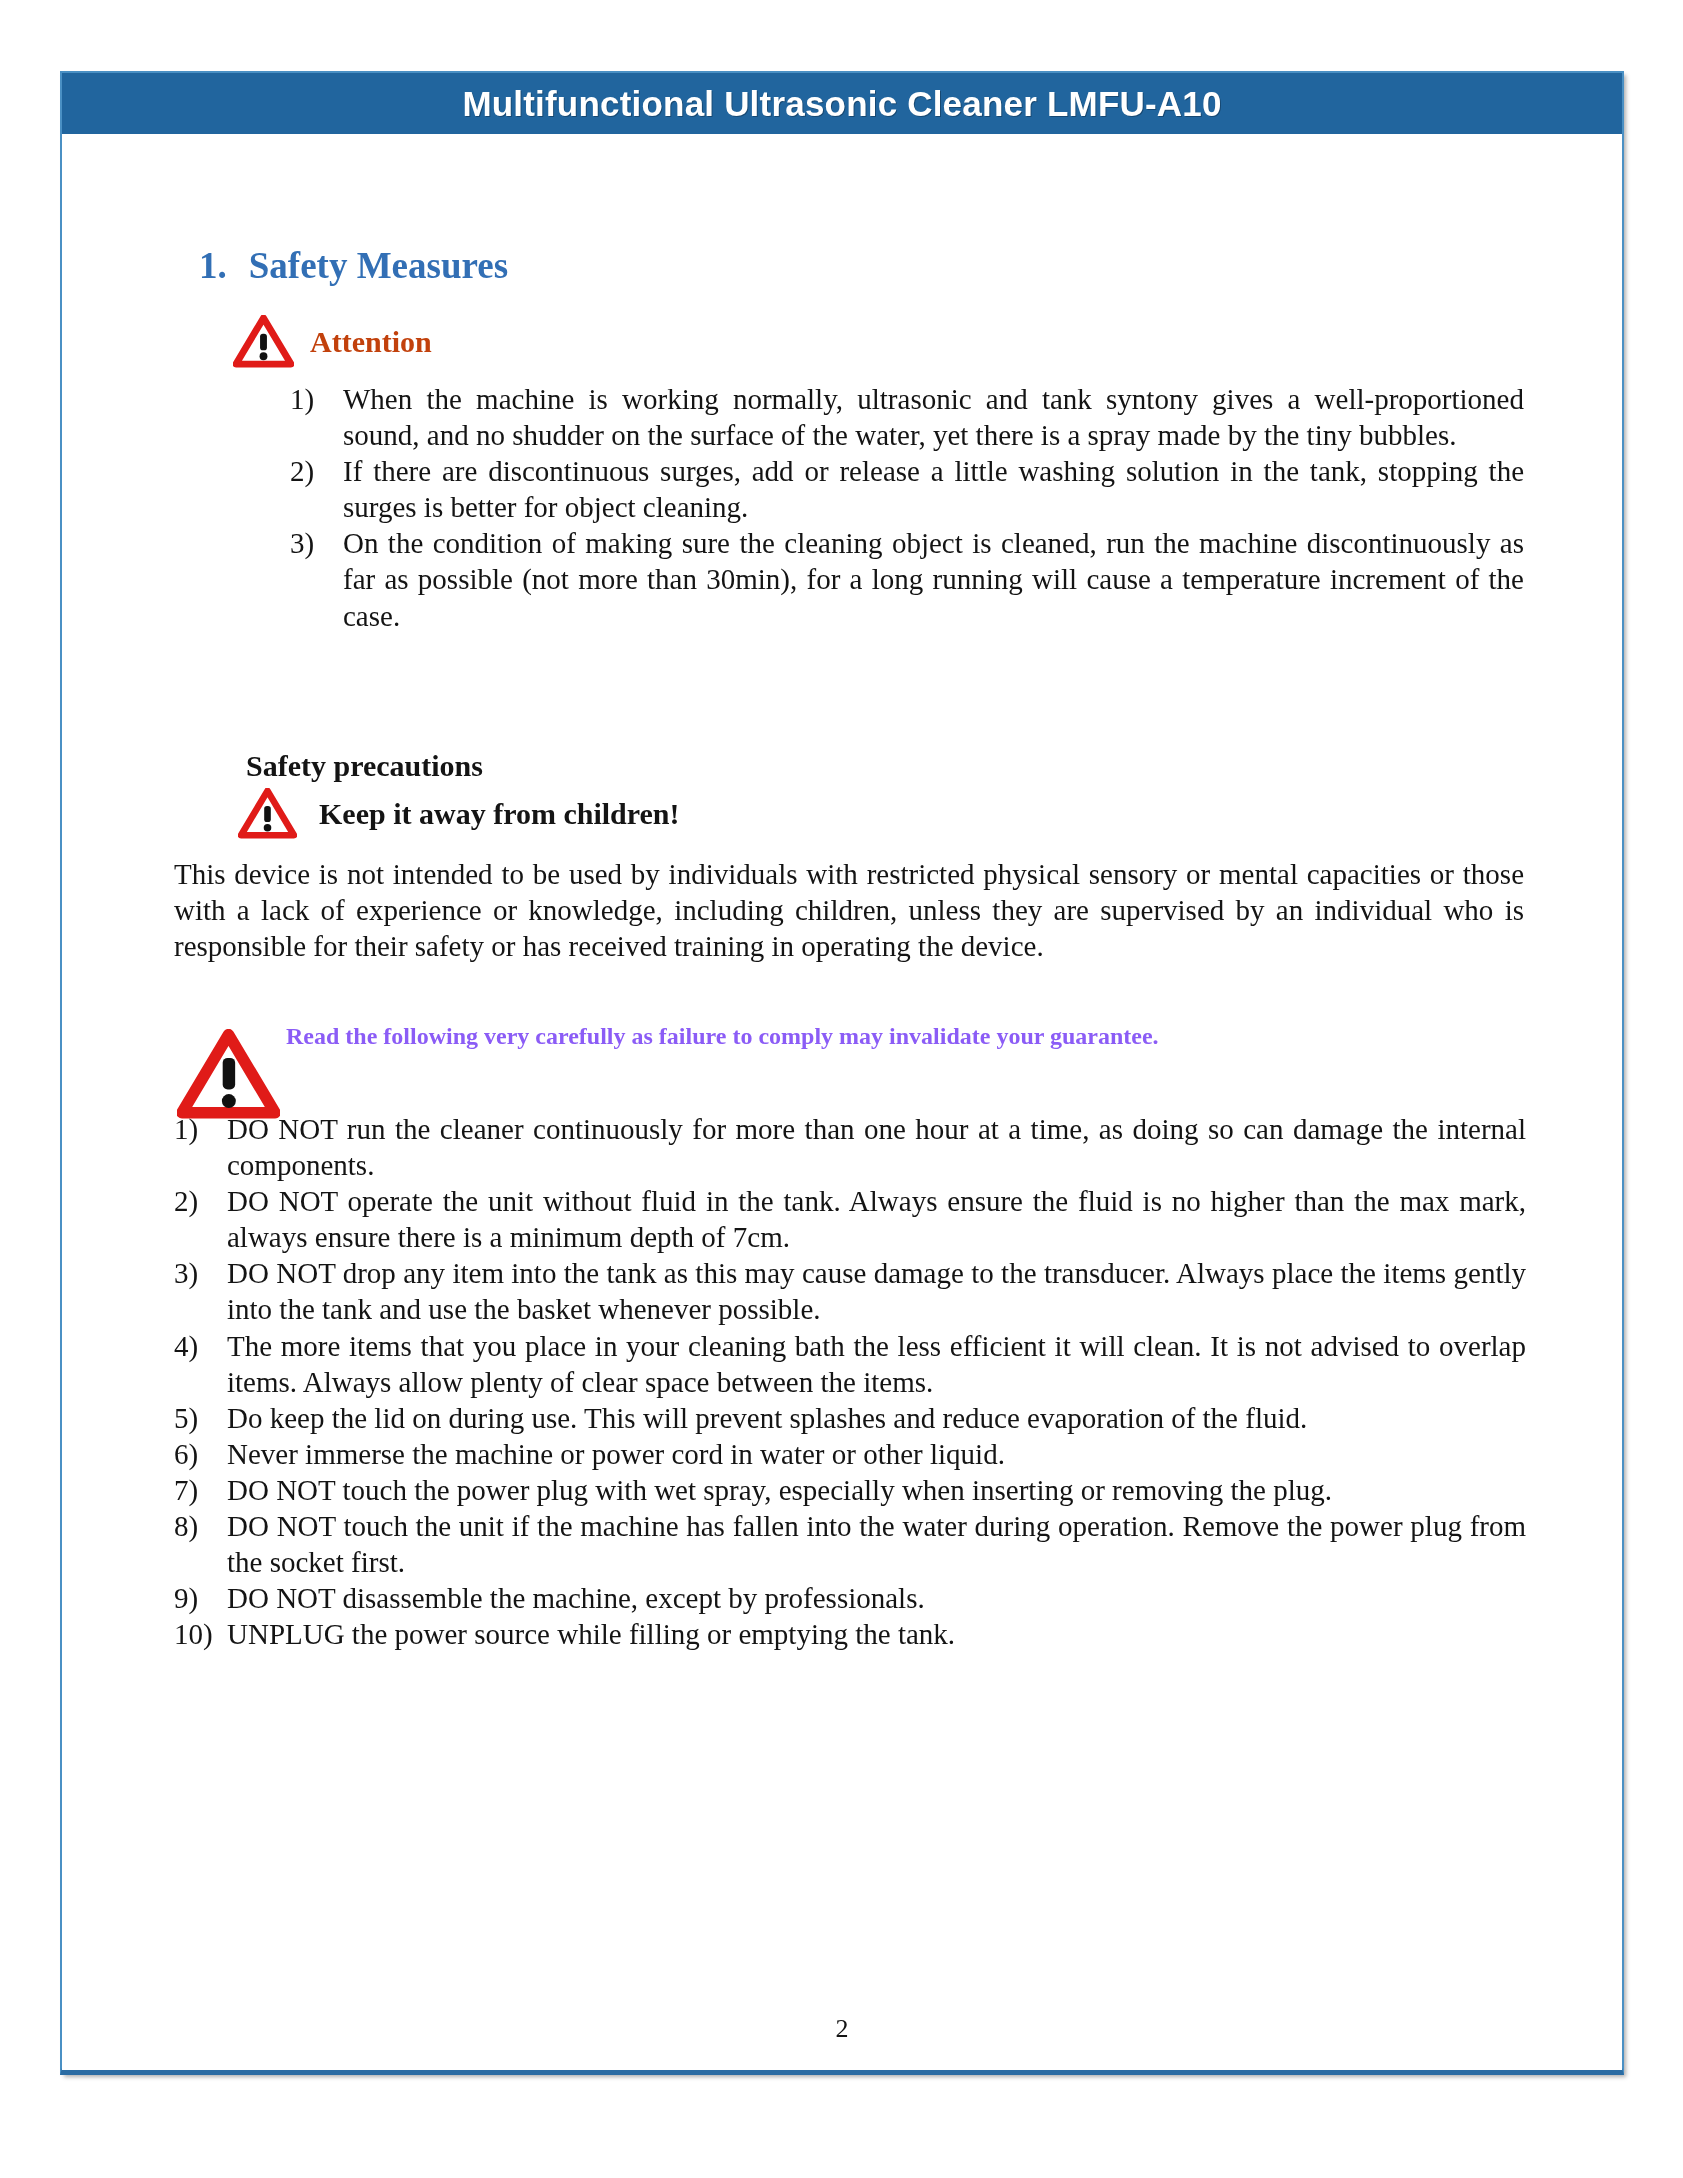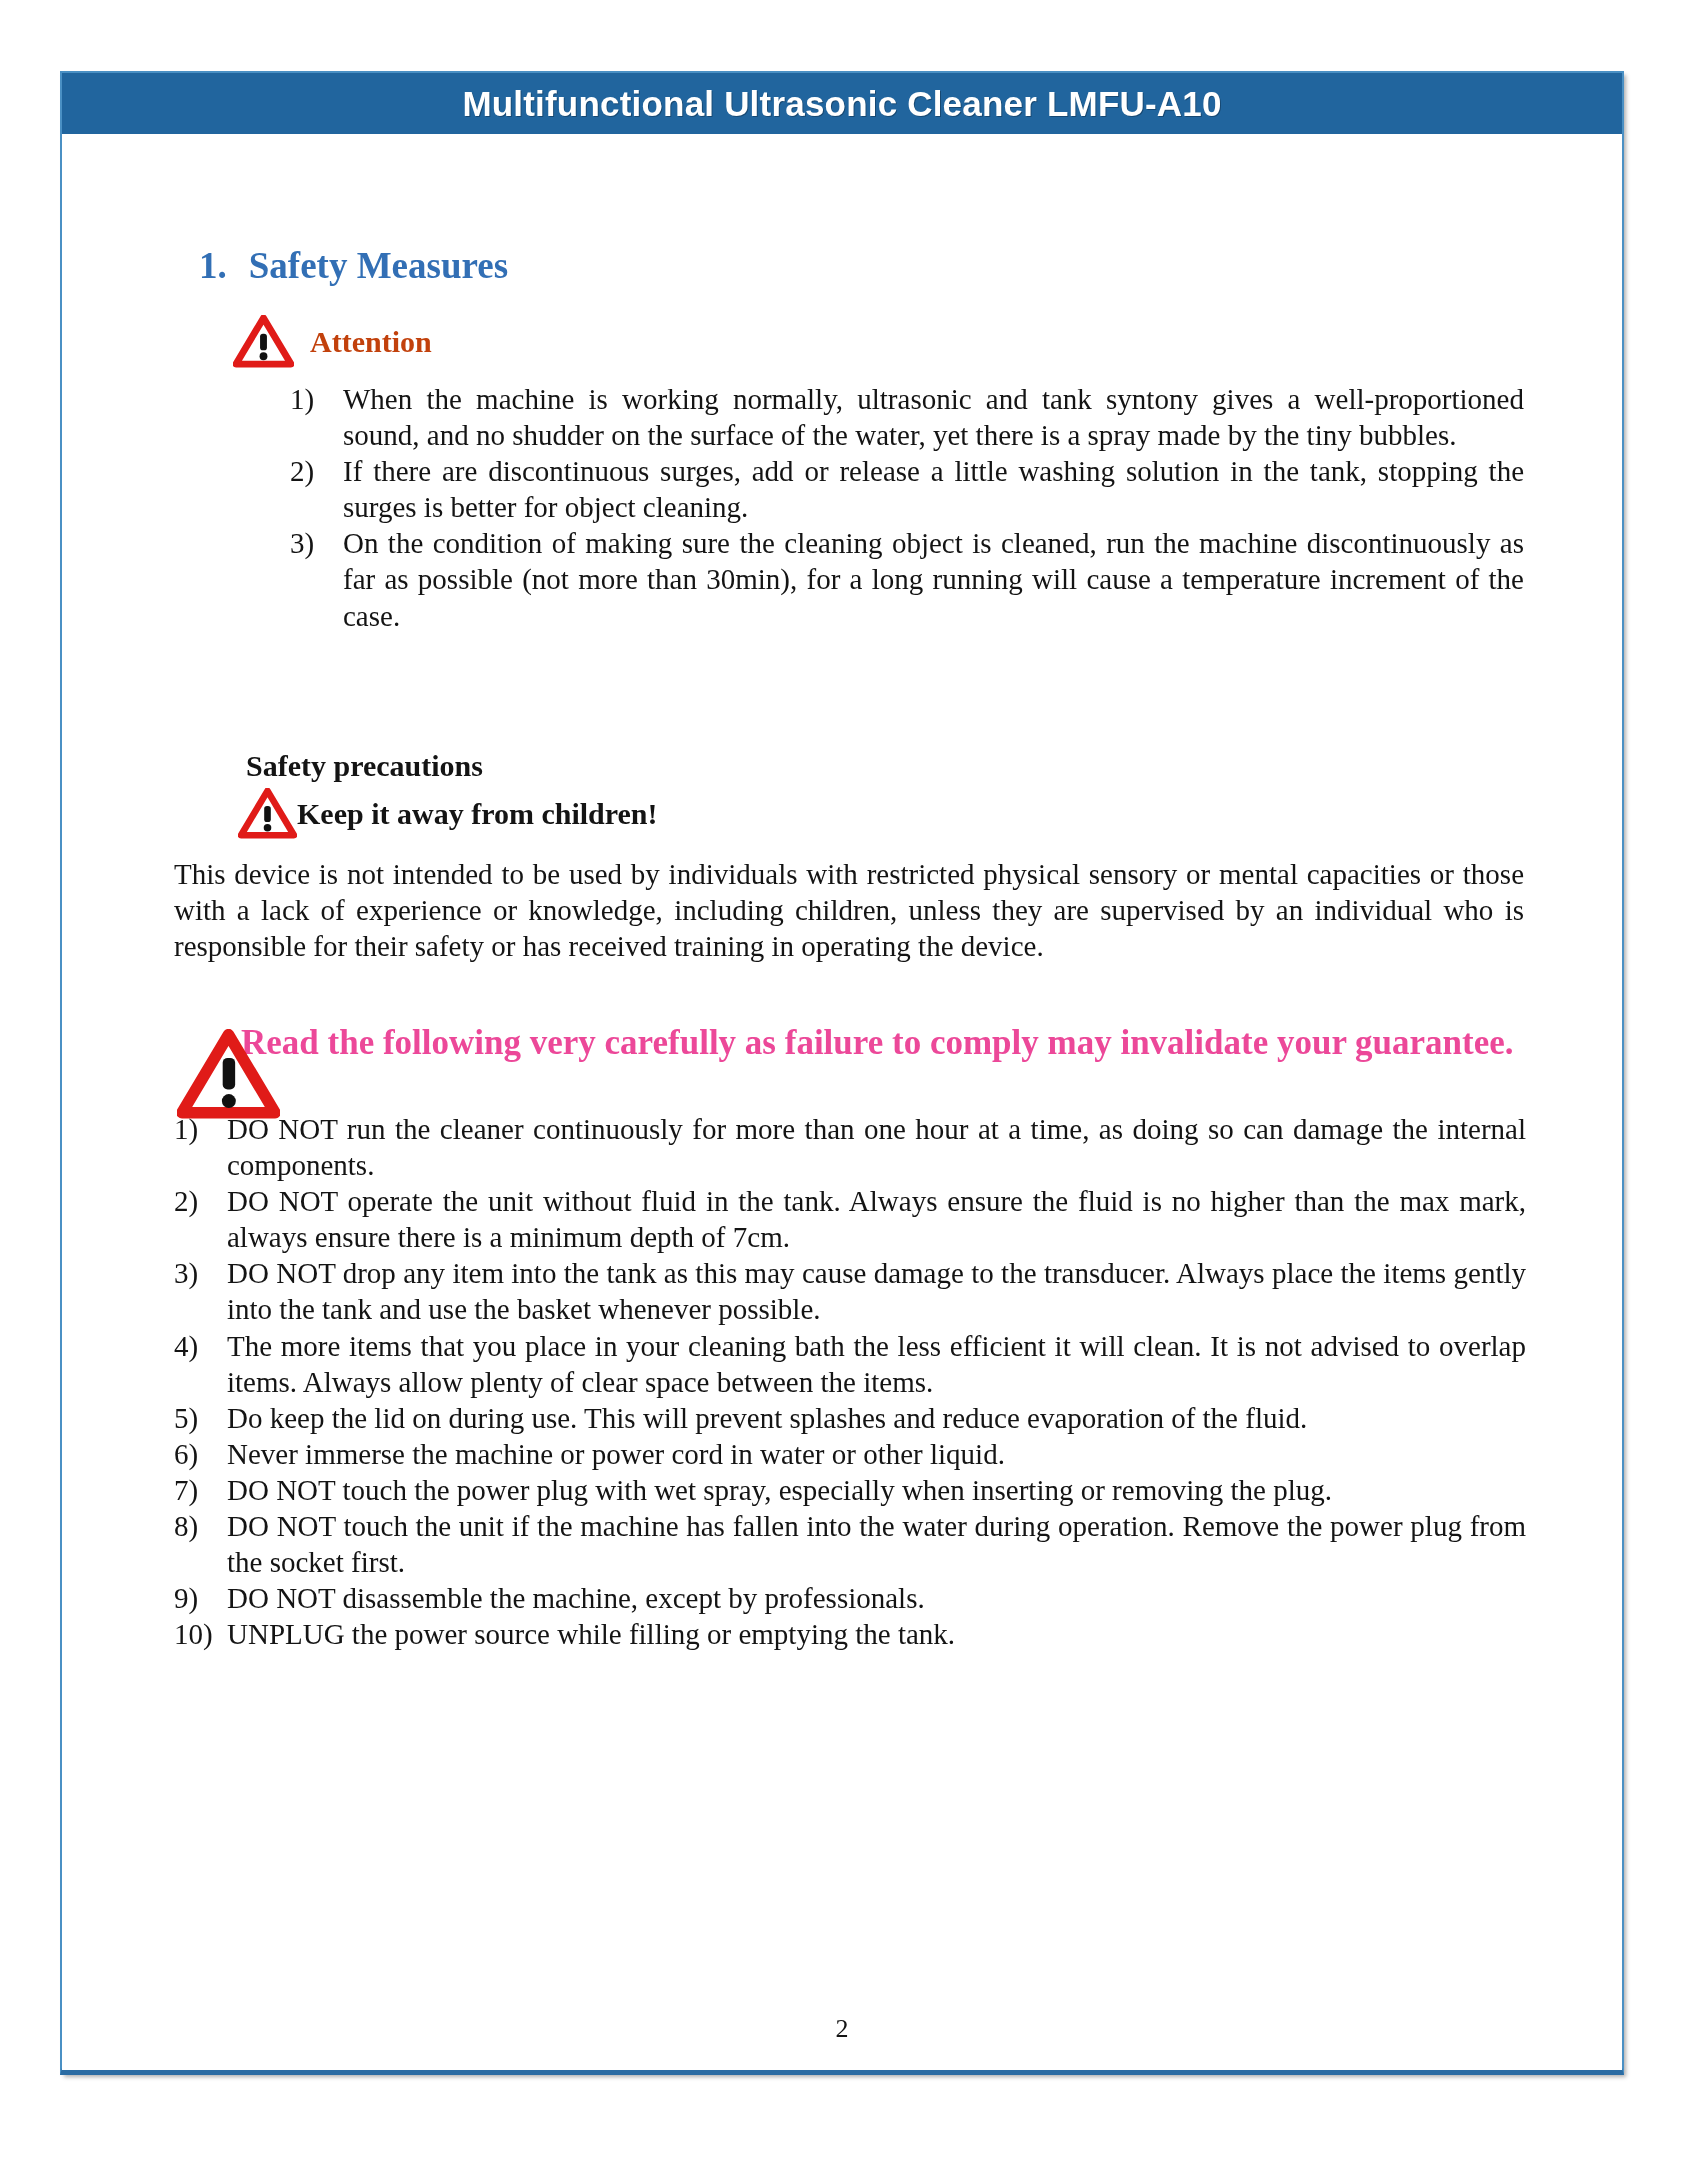--- a/index.html
+++ b/index.html
@@ -159,20 +159,21 @@
     font-family: "Liberation Serif", "DejaVu Serif", serif;
     white-space: nowrap;
   }
 
   .children-row {
     position: absolute;
     left: 176px;
     top: 653px;
     display: flex;
     align-items: center;
+    gap: 22px;
   }
   .children-label {
     font-size: 30px;
     font-weight: bold;
     color: #141414;
     font-family: "Liberation Serif", "DejaVu Serif", serif;
     white-space: nowrap;
   }
 
   .device-para {
@@ -188,25 +189,25 @@
     left: 115px;
     top: 886px;
     width: 1348px;
   }
   .readwarn-icon {
     position: absolute;
     left: 0;
     top: 8px;
   }
   .readwarn-text {
-    margin-left: 64px;
-    font-size: 35px;
+    margin-left: 109px;
+    font-size: 24px;
     line-height: 1.26;
     font-weight: bold;
-    color: #ec4899;
+    color: #8b5cf6;
     font-family: "Liberation Serif", "DejaVu Serif", serif;
   }
 
   
   .list-main {
     position: absolute;
     left: 112px;
     top: 976px;
     width: 1352px;
   }

